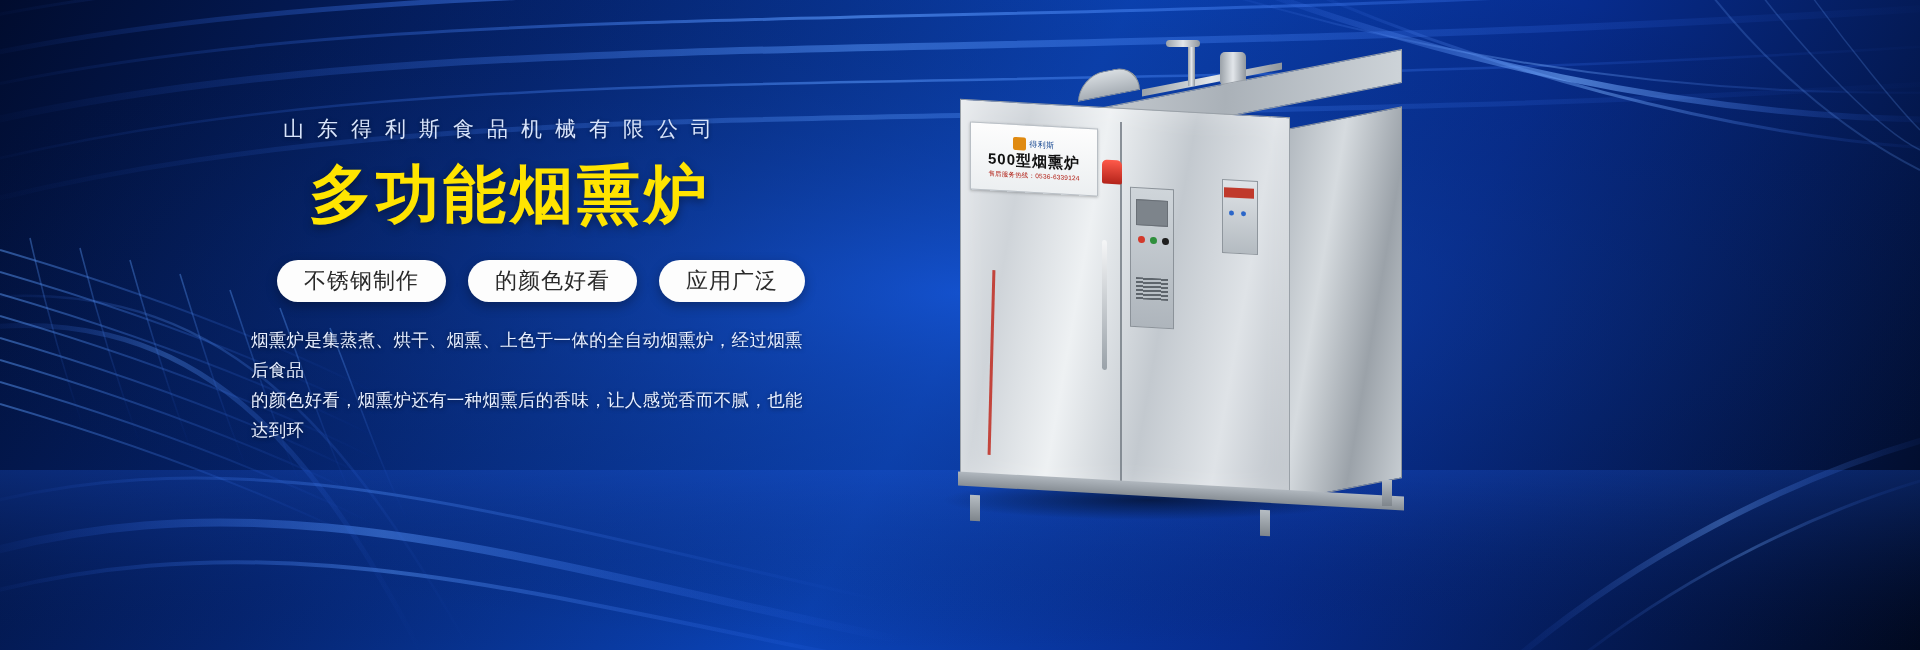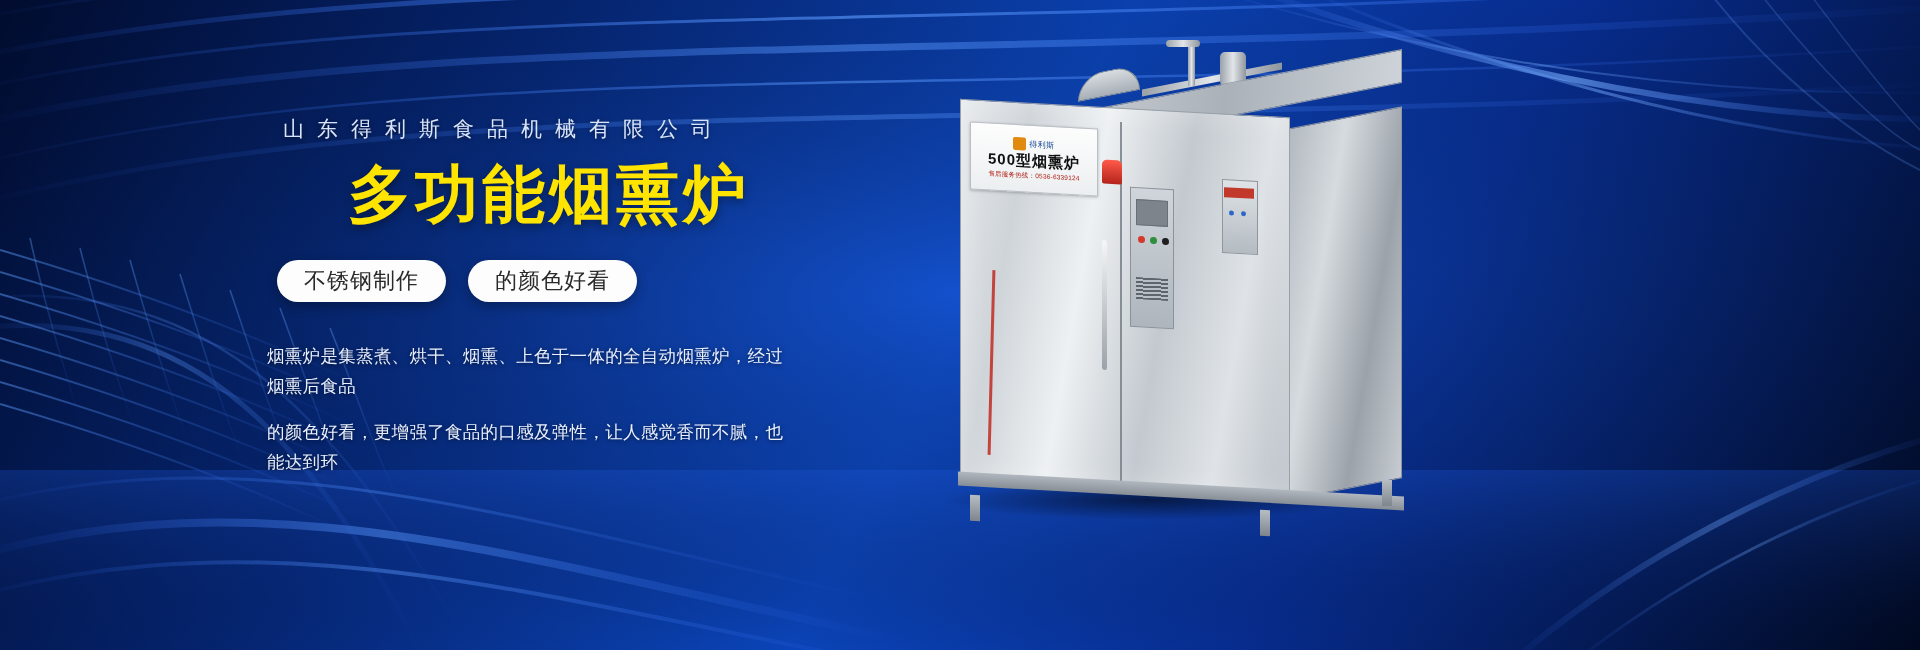--- a/index.html
+++ b/index.html
@@ -26,35 +26,34 @@
   .company{
     position:absolute;left:283px;top:115px;width:520px;
     color:#d8e4fb;font-size:21px;letter-spacing:13px;
     text-shadow:0 1px 4px rgba(0,0,0,.45);white-space:nowrap;
   }
   .title{
     position:absolute;left:309px;top:163px;
     font-size:63px;font-weight:bold;color:#ffe400;letter-spacing:4px;
     line-height:1;white-space:nowrap;
     text-shadow:0 3px 10px rgba(0,0,0,.40);
-    margin-left:39px;
   }
   .pills{position:absolute;left:277px;top:260px;display:flex;gap:22px;}
   .pill{
     background:#fdfdfd;color:#2a2a2a;border-radius:26px;
     height:42px;display:flex;align-items:center;justify-content:center;
     padding:12px 27px;font-size:22px;letter-spacing:1px;white-space:nowrap;
     box-shadow:0 4px 12px rgba(0,0,0,.30);
   }
   .desc{
     position:absolute;left:251px;top:325px;width:560px;
     color:#e9f0ff;font-size:17.5px;line-height:30px;letter-spacing:.3px;
     text-shadow:0 1px 4px rgba(0,0,0,.55);
   }
-  .desc p{margin:16px;}
+  .desc p{margin:0;}
 
   
   .machine{position:absolute;left:930px;top:40px;width:560px;height:500px;z-index:5;}
   .m-shadow{
     position:absolute;left:10px;top:440px;width:420px;height:40px;
     background:radial-gradient(ellipse at center, rgba(0,0,0,.55) 0%, rgba(0,0,0,0) 70%);
   }
   .m-body{
     position:absolute;left:30px;top:68px;width:330px;height:380px;
     background:linear-gradient(100deg,#e6e9ec 0%,#cfd4d9 18%,#eef1f3 38%,#c3c9cf 60%,#dfe3e7 80%,#b9bfc6 100%);
@@ -220,25 +219,26 @@
 
   <div class="content">
 
     <div class="company">山东得利斯食品机械有限公司</div>
 
     <div class="title">多功能烟熏炉</div>
 
     <div class="pills">
       <div class="pill">不锈钢制作</div>
       <div class="pill">的颜色好看</div>
+      <div class="pill">应用广泛</div>
     </div>
 
     <div class="desc">
       <p>烟熏炉是集蒸煮、烘干、烟熏、上色于一体的全自动烟熏炉，经过烟熏后食品</p>
-      <p>的颜色好看，更增强了食品的口感及弹性，让人感觉香而不腻，也能达到环</p>
+      <p>的颜色好看，烟熏炉还有一种烟熏后的香味，让人感觉香而不腻，也能达到环</p>
     </div>
   </div>
 
   <div class="machine">
 
     <div class="m-shadow"></div>
 
     <div class="pipe" style="left:212px;top:36px;width:140px;height:7px;transform:skewY(-11deg);"></div>
     <div class="pipe" style="left:258px;top:6px;width:7px;height:40px;"></div>
     <div class="pipe" style="left:236px;top:0px;width:34px;height:7px;border-radius:4px;"></div>

